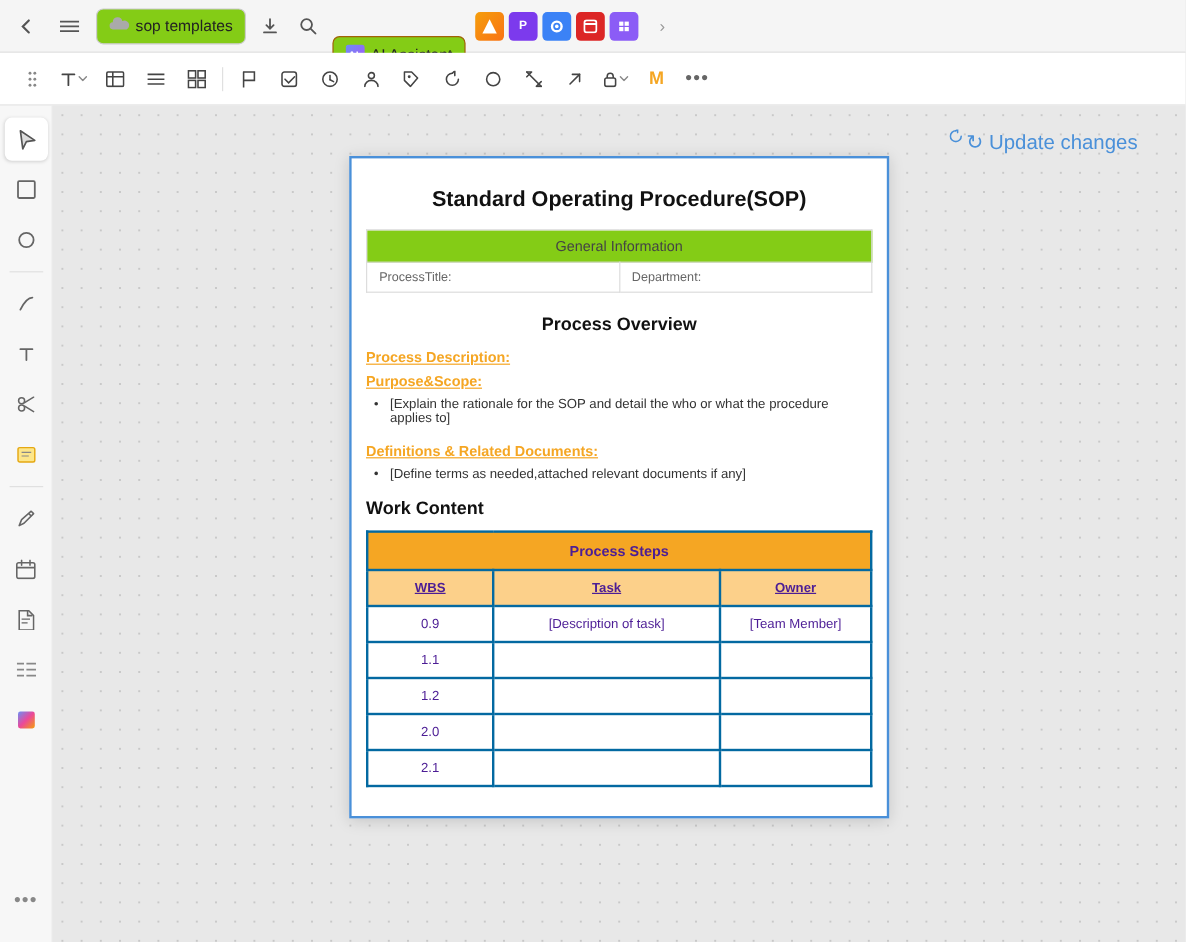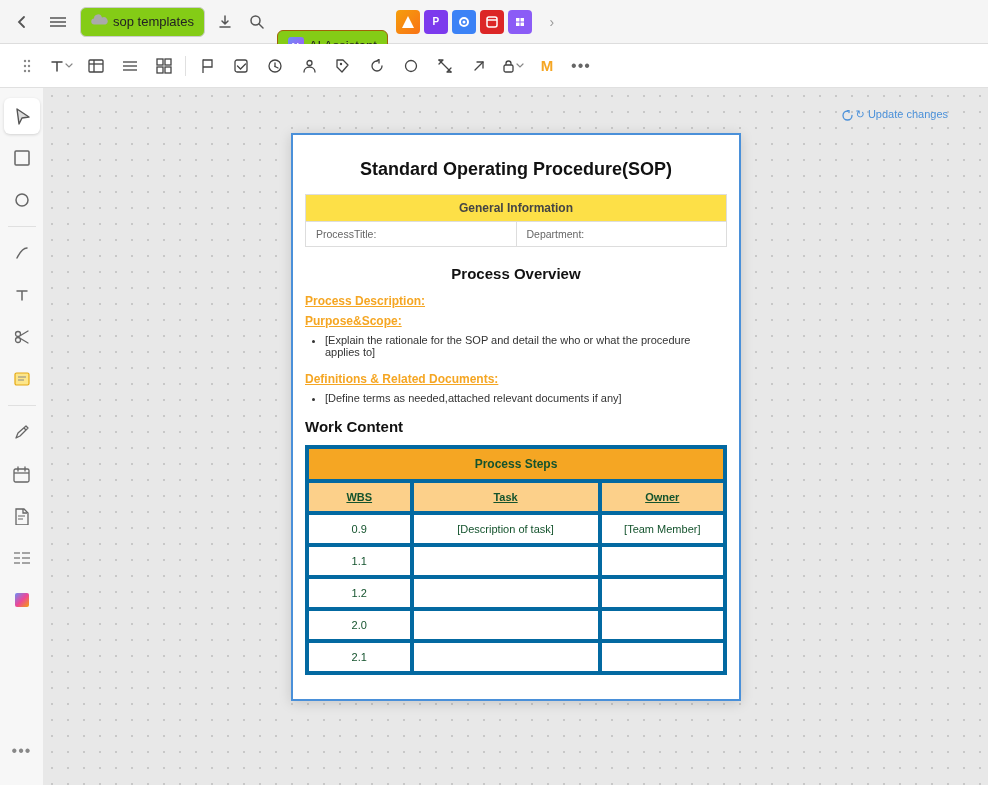--- a/index.html
+++ b/index.html
@@ -164,26 +164,26 @@
       display: flex;
       flex-direction: column;
       align-items: center;
       padding: 20px 0 40px 0;
     }
 
     
     .update-changes {
       align-self: flex-end;
       margin-right: 40px;
-      margin-bottom: 12px;
-      font-size: 11px;
+      margin-bottom: 1px;
+      font-size: 17px;
       color: #4a90d9;
       cursor: pointer;
       display: flex;
-      align-items: flex-end;
+      align-items: flex-start;
       gap: 3px;
       text-decoration: none;
     }
 
     
     .document {
       width: 450px;
       background: #fff;
       border: 2px solid #4a90d9;
       padding: 24px 12px;
@@ -199,25 +199,25 @@
     }
 
     
     .gen-info-table {
       width: 100%;
       border-collapse: collapse;
       margin-bottom: 18px;
       font-size: 11px;
     }
     .gen-info-header {
-      background: #fde047;
+      background: #84cc16;
       color: #fff;
       text-align: center;
       padding: 5px;
-      font-weight: 700;
+      font-weight: 400;
       font-size: 12px;
     }
     .gen-info-table td {
       border: 1px solid #ddd;
       padding: 6px 10px;
       color: #444;
     }
     .gen-info-table .label-cell {
       width: 50%;
       color: #666;
@@ -276,23 +276,23 @@
     .work-table-subheader td {
       background: #fcd08a;
       text-align: center;
       padding: 5px;
       font-weight: 600;
       font-size: 11px;
       color: #333;
       text-decoration: underline;
     }
     .work-table td {
-      border: 4px solid #0369a1;
+      border: 2px solid #0369a1;
       padding: 8px 6px;
-      color: #14532d;
+      color: #4c1d95;
       text-align: center;
     }
     .work-table .wbs-col { width: 25%; }
     .work-table .task-col { width: 45%; }
     .work-table .owner-col { width: 30%; }
   </style>
 </head>
 <body>
 
 <div class="top-bar">

